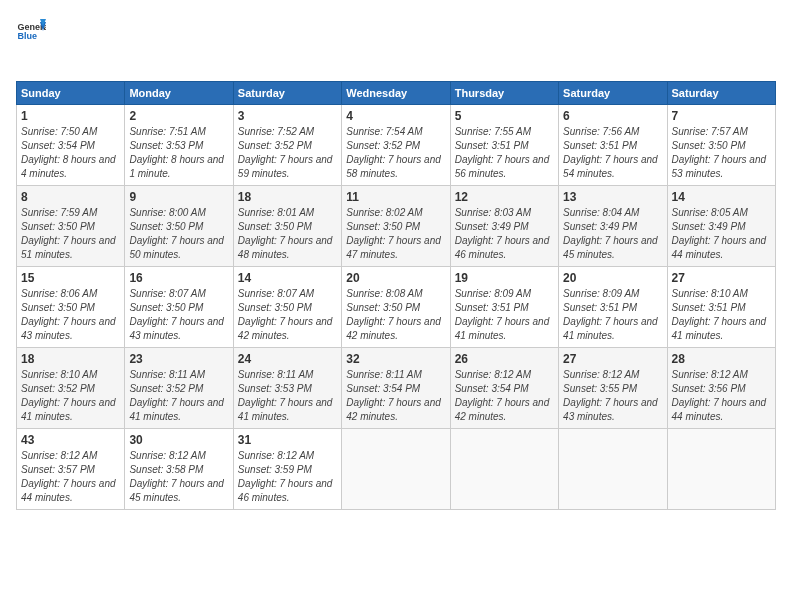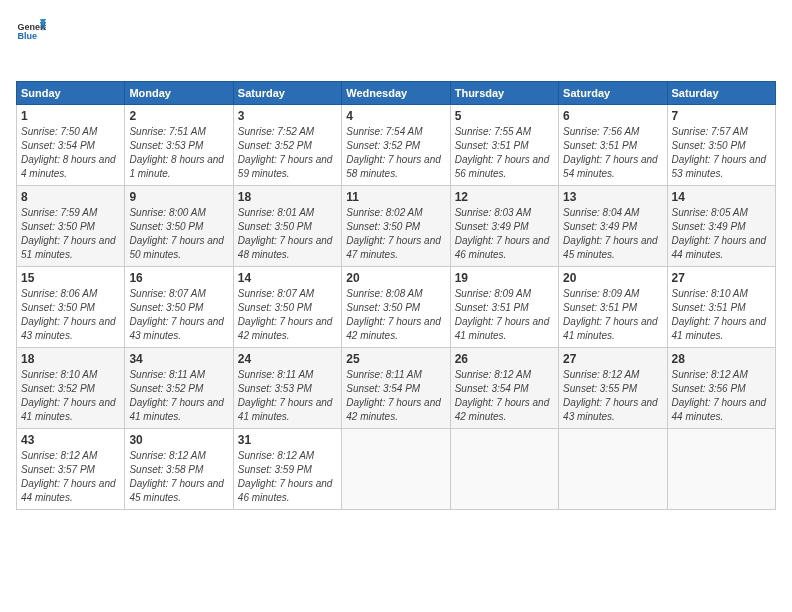--- a/index.html
+++ b/index.html
@@ -286,37 +286,37 @@
       <tr>
         <td>
         <span class="day-number">18</span>
         <div class="day-info">
           Sunrise: 8:10 AM<br>
           Sunset: 3:52 PM<br>
           Daylight: 7 hours and 41 minutes.
         </div>
       </td>
         <td>
-        <span class="day-number">34</span>
+        <span class="day-number">23</span>
         <div class="day-info">
           Sunrise: 8:11 AM<br>
           Sunset: 3:52 PM<br>
           Daylight: 7 hours and 41 minutes.
         </div>
       </td>
         <td>
         <span class="day-number">24</span>
         <div class="day-info">
           Sunrise: 8:11 AM<br>
           Sunset: 3:53 PM<br>
           Daylight: 7 hours and 41 minutes.
         </div>
       </td>
         <td>
-        <span class="day-number">25</span>
+        <span class="day-number">32</span>
         <div class="day-info">
           Sunrise: 8:11 AM<br>
           Sunset: 3:54 PM<br>
           Daylight: 7 hours and 42 minutes.
         </div>
       </td>
         <td>
         <span class="day-number">26</span>
         <div class="day-info">
           Sunrise: 8:12 AM<br>

